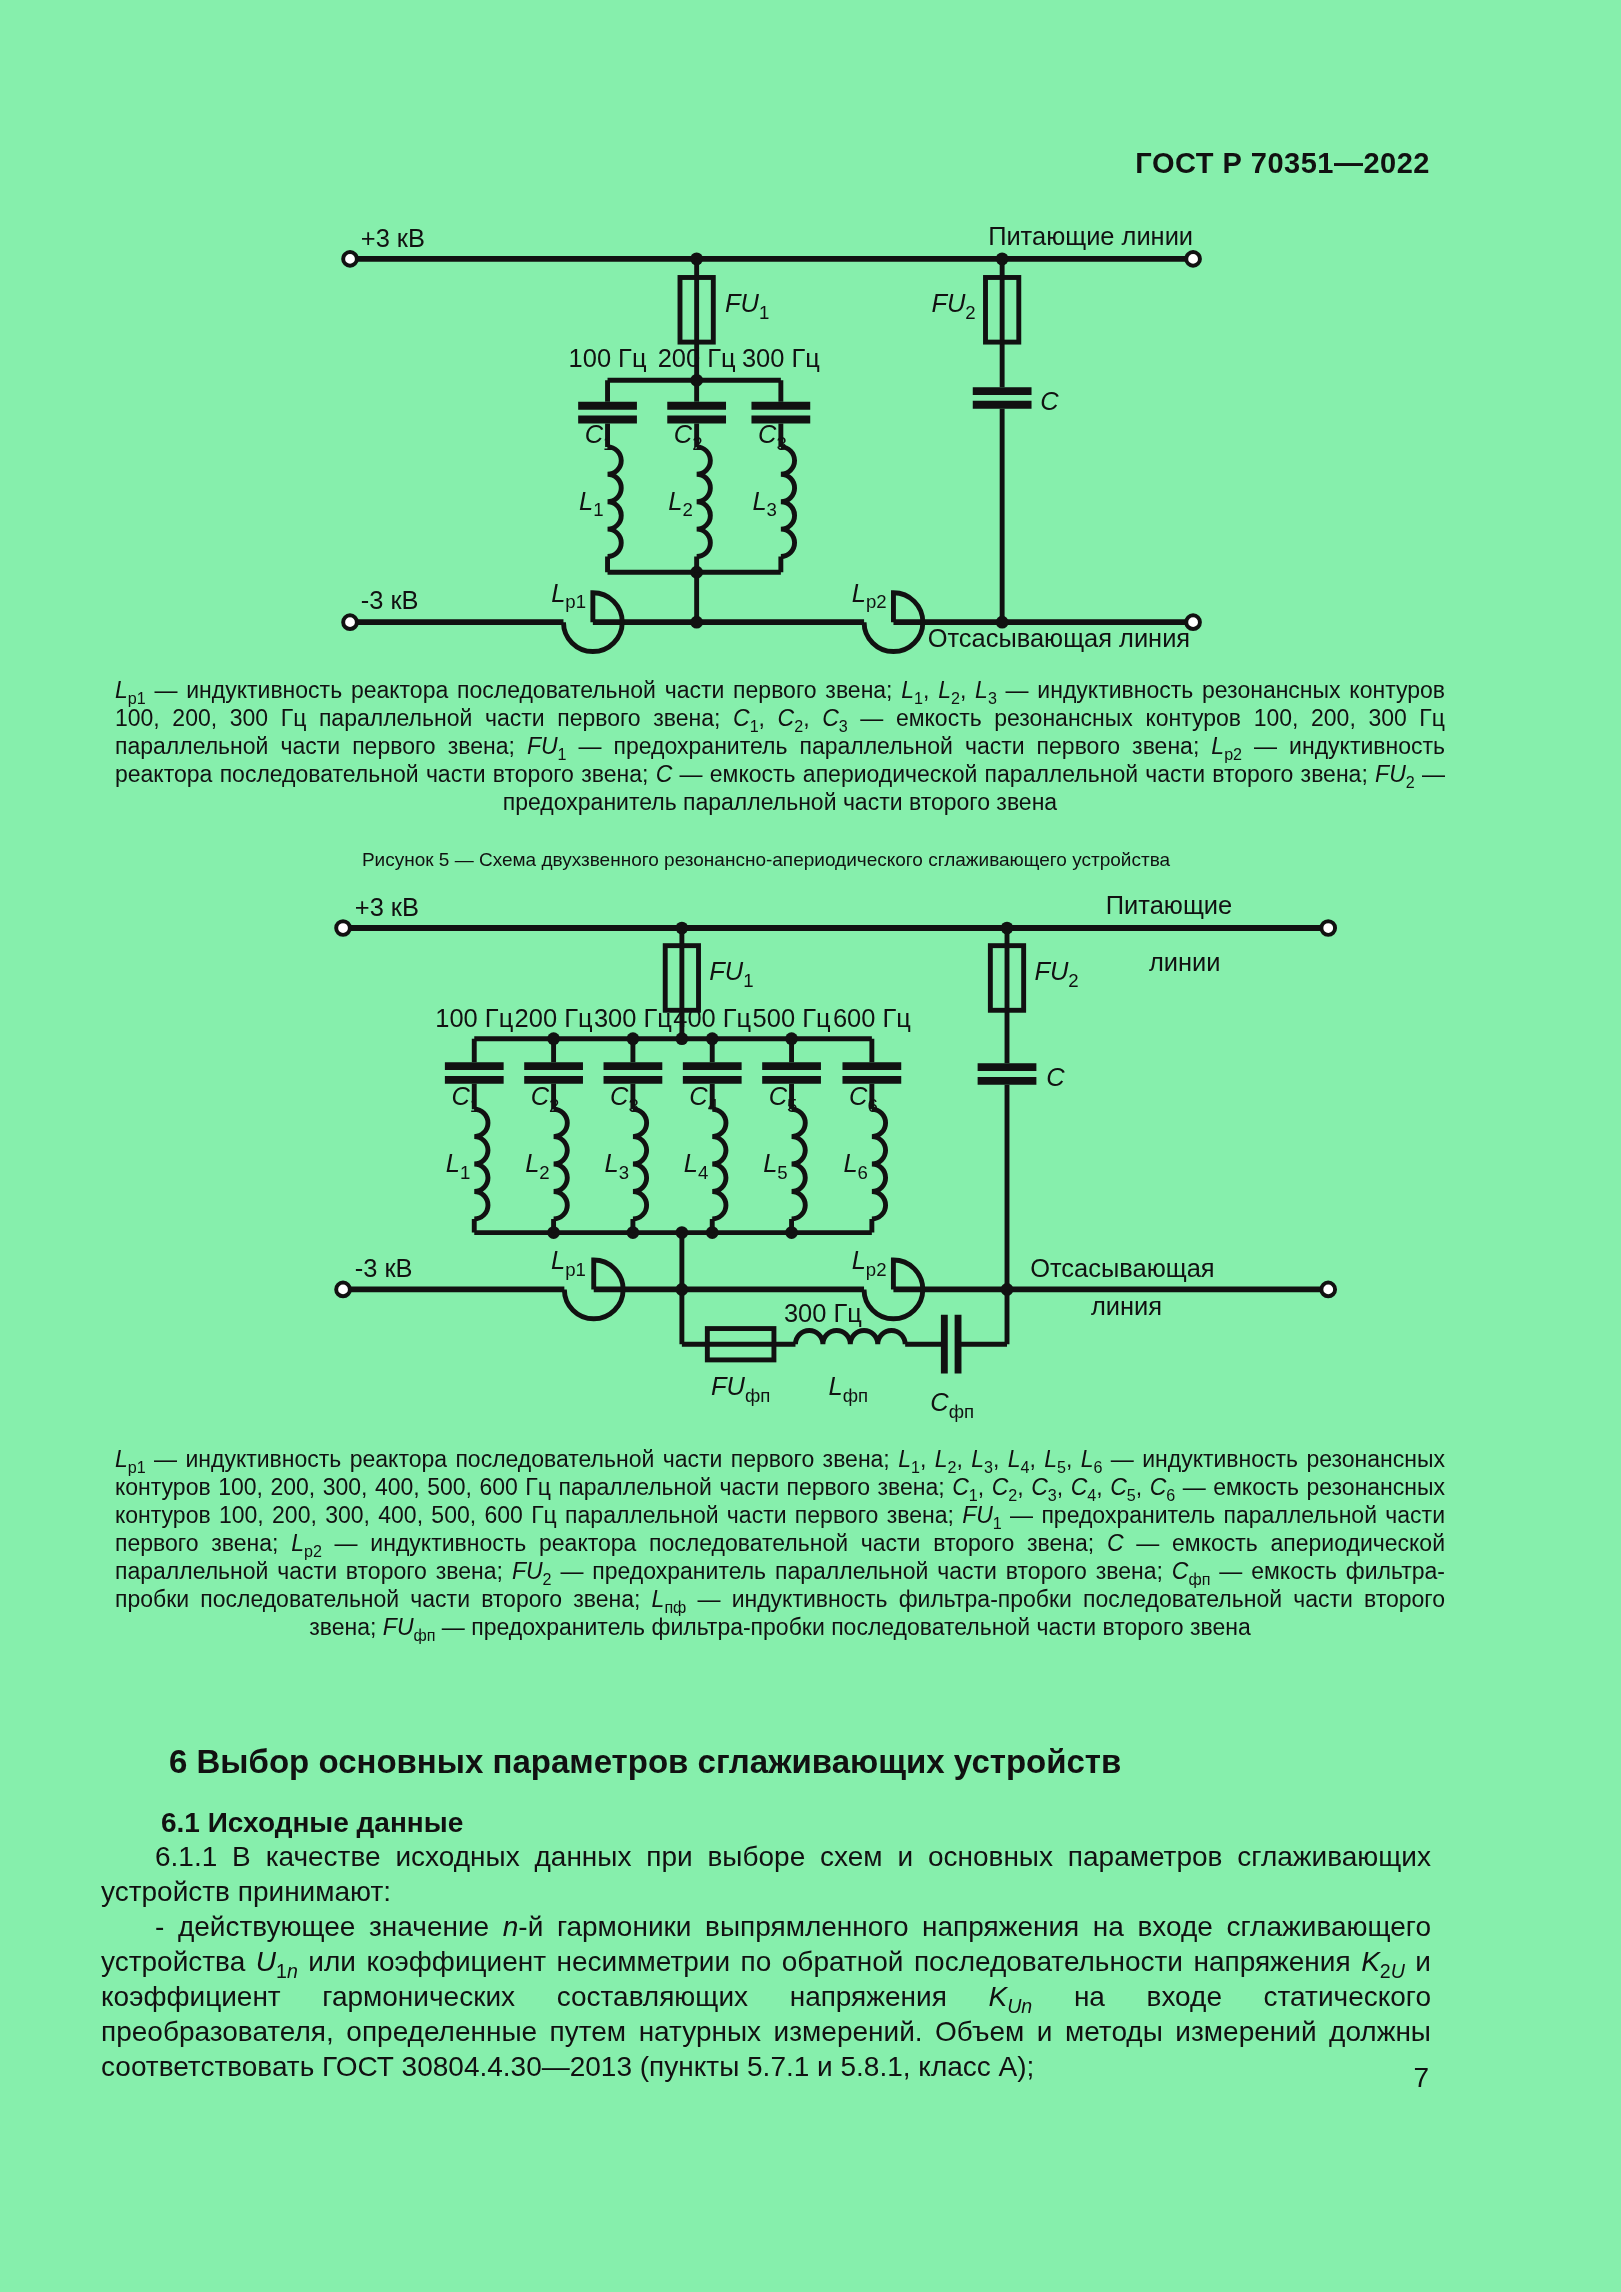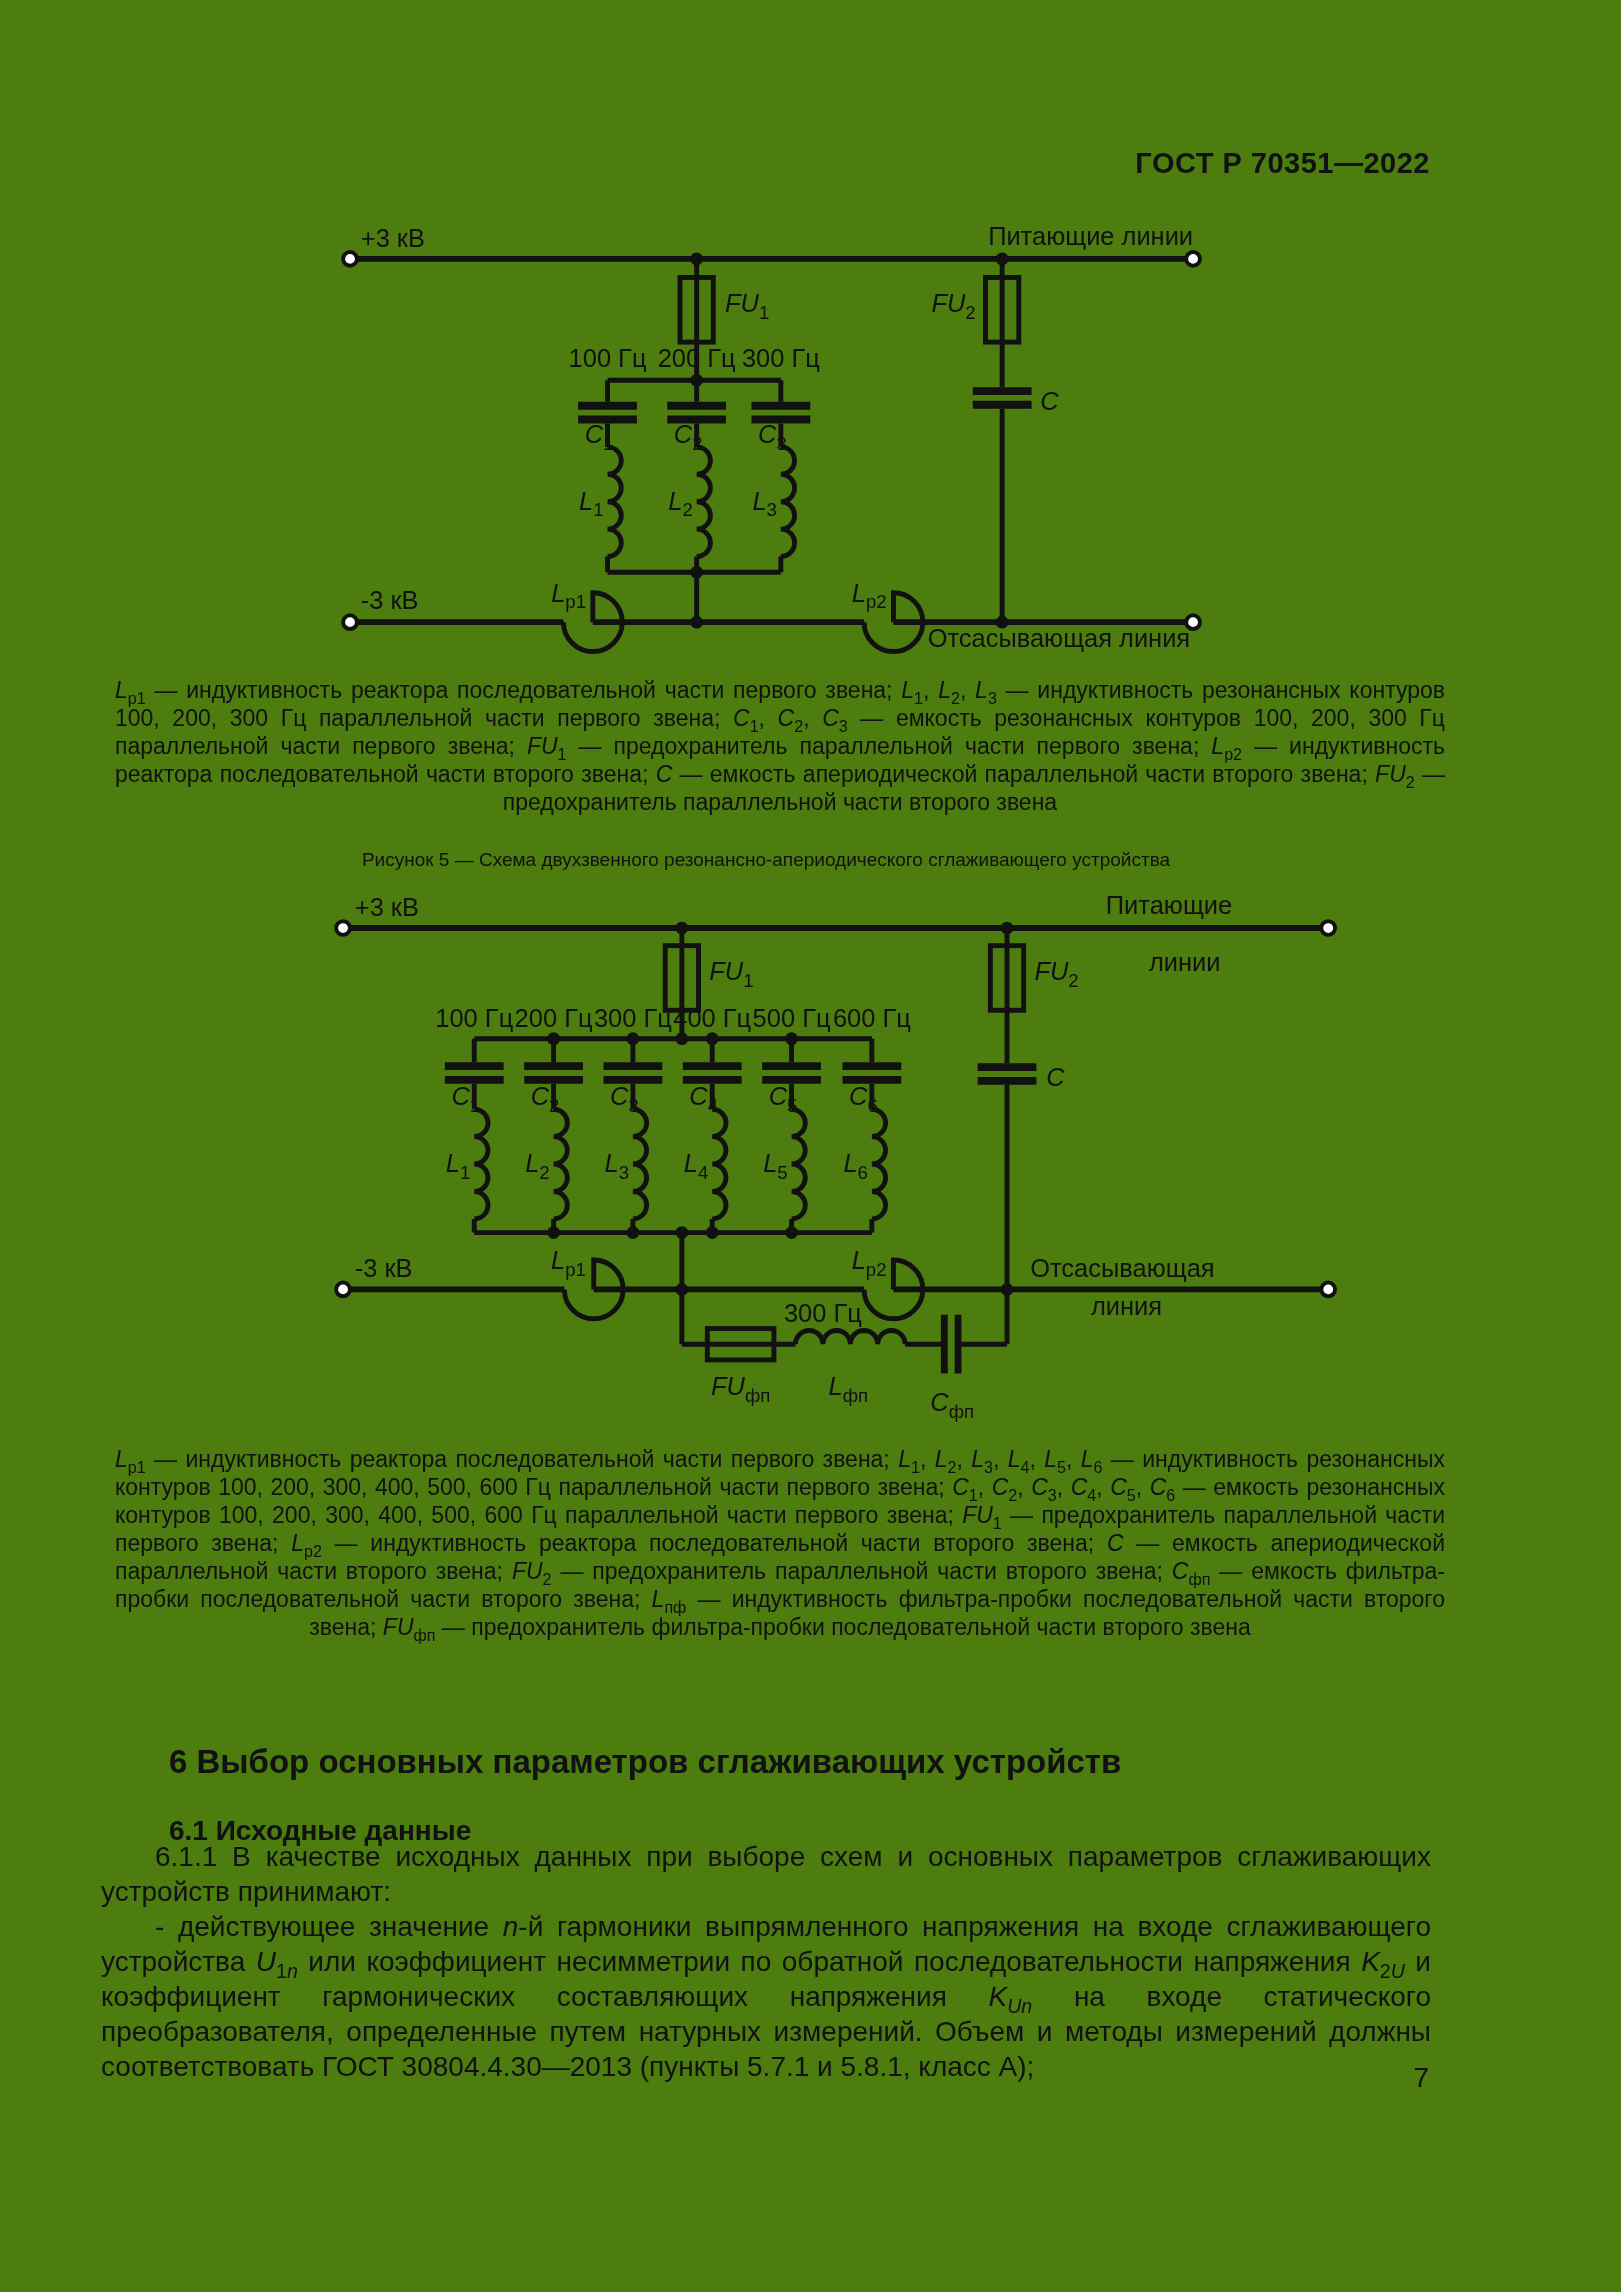--- a/index.html
+++ b/index.html
@@ -1,36 +1,36 @@
 <!DOCTYPE html>
 <html><head>
 <meta charset="utf-8">
 <style>
   html,body{margin:0;padding:0;background:#888;}
-  .page{position:relative;width:1621px;height:2293px;background:#4d7c0f;
+  .page{position:relative;width:1621px;height:2293px;background:#86efac;
         font-family:"Liberation Sans",sans-serif;color:#111;overflow:hidden;}
   .gost-header{position:absolute;top:147px;right:191px;font-size:29px;font-weight:bold;letter-spacing:0.5px;}
   svg{position:absolute;overflow:visible;}
   svg text{font-family:"Liberation Sans",sans-serif;font-size:26px;fill:#111;}
   svg .ts{font-size:19px;}
   svg .it{font-style:italic;}
   .w{stroke:#111;stroke-width:5;fill:none;}
   .w6{stroke:#111;stroke-width:6;fill:none;}
   .plate{stroke:#111;stroke-width:8;fill:none;}
   .plate7{stroke:#111;stroke-width:7;fill:none;}
   .fuse{stroke:#111;stroke-width:5;fill:none;}
   .dot{fill:#111;stroke:none;}
   .term{fill:#fff;stroke:#111;stroke-width:4;}
   .caption{position:absolute;left:115px;width:1330px;font-size:23px;line-height:28px;
            text-align:justify;text-align-last:center;}
   .caption sub,.bodytext sub{font-size:70%;line-height:0;}
   .it2{font-style:italic;}
   .figtitle{position:absolute;left:101px;width:1330px;text-align:center;font-size:19px;line-height:29px;}
   .h-main{position:absolute;left:157px;font-size:33px;font-weight:bold;margin:12px;}
-  .h-sub{position:absolute;left:157px;font-size:28px;font-weight:bold;margin:12px;}
+  .h-sub{position:absolute;left:157px;font-size:28px;font-weight:bold;margin:4px;}
   .bodytext{position:absolute;left:101px;width:1330px;font-size:28px;line-height:35px;text-align:justify;}
   .bodytext p{margin:0;text-indent:54px;}
   .pagenum{position:absolute;top:2062px;right:192px;font-size:28px;}
 </style>
 </head>
 <body>
 
 <div class="page">
 
   <div class="gost-header">ГОСТ Р 70351—2022</div>

